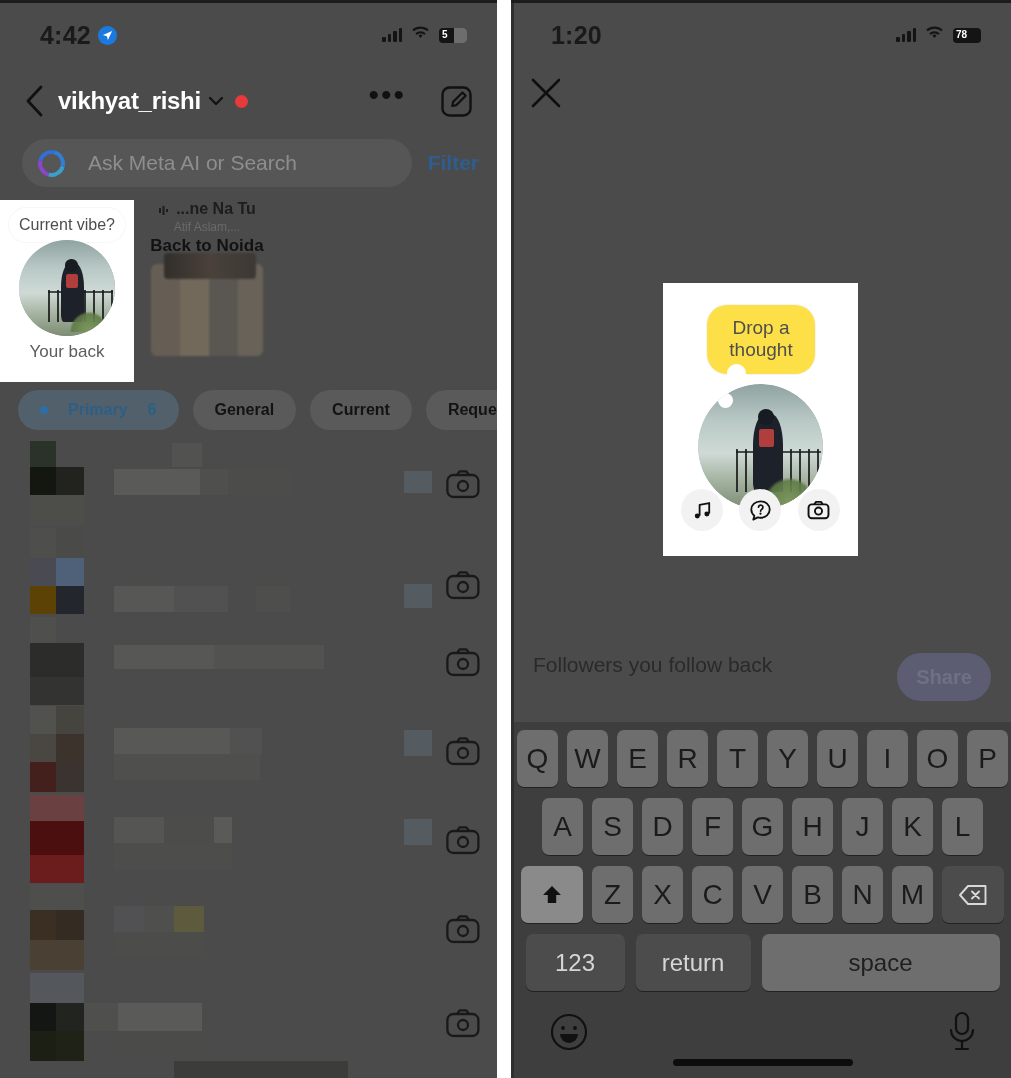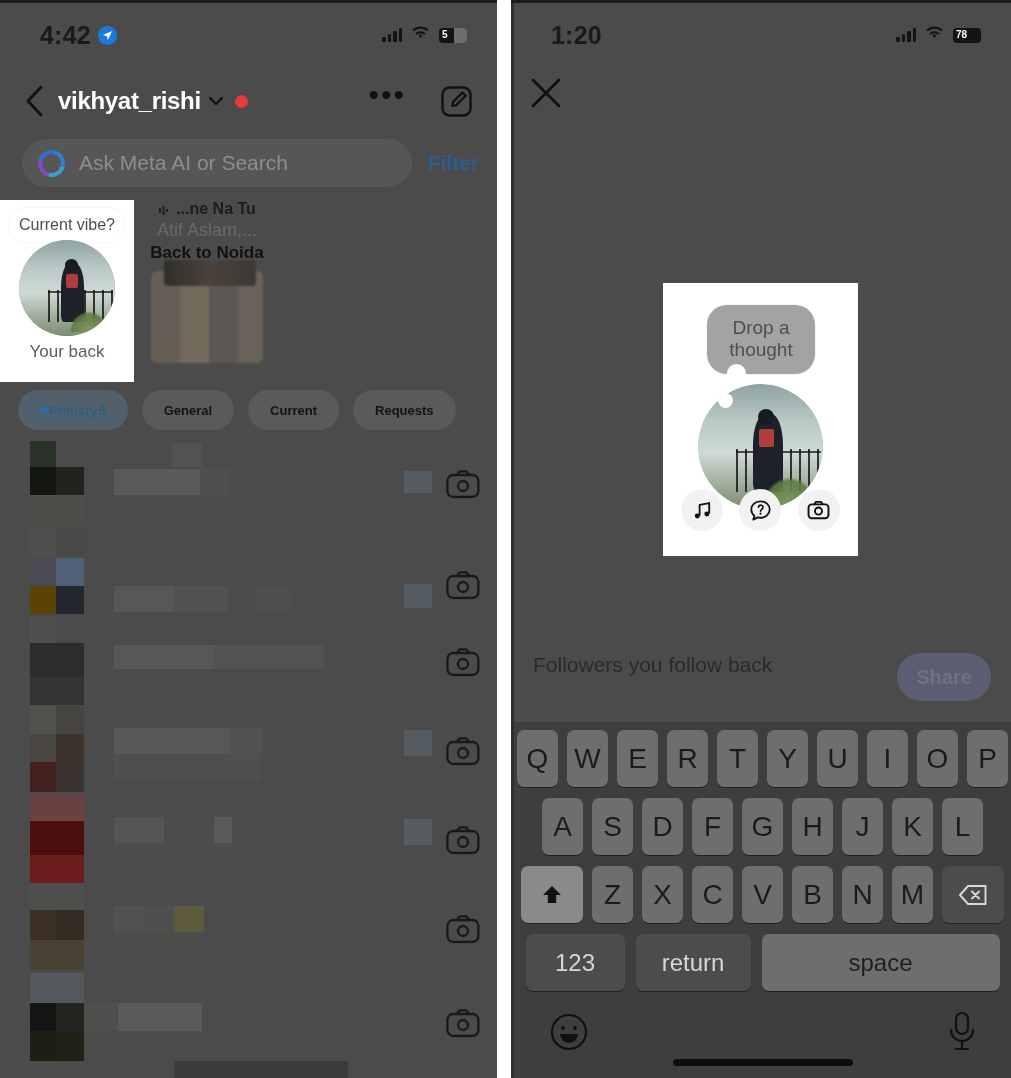--- a/index.html
+++ b/index.html
@@ -75,21 +75,21 @@
   .dots { font-size: 30px; color:#111; letter-spacing:2px; line-height: 12px; padding-bottom:12px;}
   .compose { width: 33px; height: 33px; margin-left: 34px; flex:none;}
 
   
   .search-row {
     position: absolute; top: 136px; left: 22px; right: 18px; height: 48px;
     display: flex; align-items: center;
   }
   .search-pill {
     flex: 1; height: 48px; border-radius: 24px; background: #565656;
-    display: flex; align-items: center; padding: 0 16px; gap: 14px;
+    display: flex; align-items: center; padding: 0 16px; gap: 23px;
   }
   .meta-ring {
     width: 27px; height: 27px; border-radius: 50%; flex: none;
     border: 4px solid #2f7fd6;
     border-left-color:#8a46c8; border-bottom-color:#3aa0c9; border-top-color:#2f6fd6;
     transform: rotate(-30deg);
   }
   .search-ph { font-size: 21px; color: #8e8e8e; }
   .filter-link { font-size: 21px; font-weight: 600; color: #2d5e8f; margin-left: 16px; white-space:nowrap; }
 
@@ -141,64 +141,64 @@
     position:absolute; left:49%; top:36%; width:12%; height:14%;
     background:#c9433f; border-radius:2px; opacity:.85;
   }
   .note-label { font-size: 17px; color: #5d5d5d; margin-top: 6px; }
 
   .note-2 { left: 148px; top: 0px; width: 118px; }
   .note-2 .music-title {
     font-size: 16px; font-weight: 700; color:#1d1d1d; white-space:nowrap;
     display:flex; align-items:center; gap:5px; justify-content:center;
   }
-  .note-2 .music-sub { font-size: 18px; color:#6a6a6a; margin-top:2px; }
+  .note-2 .music-sub { font-size: 12px; color:#6a6a6a; margin-top:2px; }
   .note-2 .music-name { font-size: 17px; font-weight:600; color:#121212; margin-top:2px; }
   .note-2 .blur-thumb {
     width: 112px; height: 92px; margin: 8px auto 0; border-radius:6px;
     background:
       linear-gradient(90deg,#6b6257 0 26%,#7b6f5e 26% 52%,#5d5a55 52% 78%,#6f675c 78% 100%),
       #6b6257;
     filter: blur(1px); opacity:.85;
     position:relative;
   }
   .note-2 .blur-thumb::after{
     content:""; position:absolute; left:12%; top:-12%; right:6%; height:28%;
     background:linear-gradient(90deg,#2d2a26,#4a4038,#3a3631);
     border-radius:4px;
   }
   .eq-icon{ width:13px;height:13px;display:inline-block; }
 
   
   .tabs { position:absolute; top:387px; left:18px; right:18px; height:40px; display:flex; gap:14px; }
   .tab {
     height: 40px; border-radius: 20px; background: #5a5a5a;
-    display:flex; align-items:center; justify-content:center; gap:1px;
-    padding: 0 22px; font-size: 13px; font-weight:700; color:#131313;
+    display:flex; align-items:center; justify-content:center; gap:20px;
+    padding: 0 22px; font-size: 16px; font-weight:700; color:#131313;
   }
   .tab.active { background: #52606b; color:#2b5f86; }
   .tab .tdot{ width:8px;height:8px;border-radius:50%;background:#2b6ea8; }
 
   
   .chatlist { position:absolute; top:436px; left:0; right:0; bottom:0; }
   .chat-row { position:absolute; left:0; right:0; height: 89px; }
   .pixblock { position:absolute; }
   .cam-icon { position:absolute; right:17px; top:50%; transform:translateY(-50%); width:34px;height:29px; opacity:.85;}
 
   
   .close-x { position:absolute; left:529px; top:76px; width:34px; height:34px; }
 
   
   .note-card {
     position:absolute; left:663px; top:283px; width:195px; height:273px;
     background:#ffffff;
   }
   .card-bubble {
     position:absolute; left:44px; top:22px; width:108px;
-    background:#a3a3a3; border-radius:20px; padding:12px 10px;
+    background:#fde047; border-radius:20px; padding:12px 10px;
     text-align:center; font-size:19px; color:#4f4f4f; line-height:1.18;
     box-shadow: 0 0 0 1px rgba(0,0,0,.04);
   }
   .card-bubble::after{
     content:""; position:absolute; left:20px; bottom:-9px; width:19px;height:19px;
     background:#fff; border-radius:50%;
   }
   .card-avatar {
     position:absolute; left:35px; top:101px; width:125px; height:125px; border-radius:50%;
     overflow:hidden;

